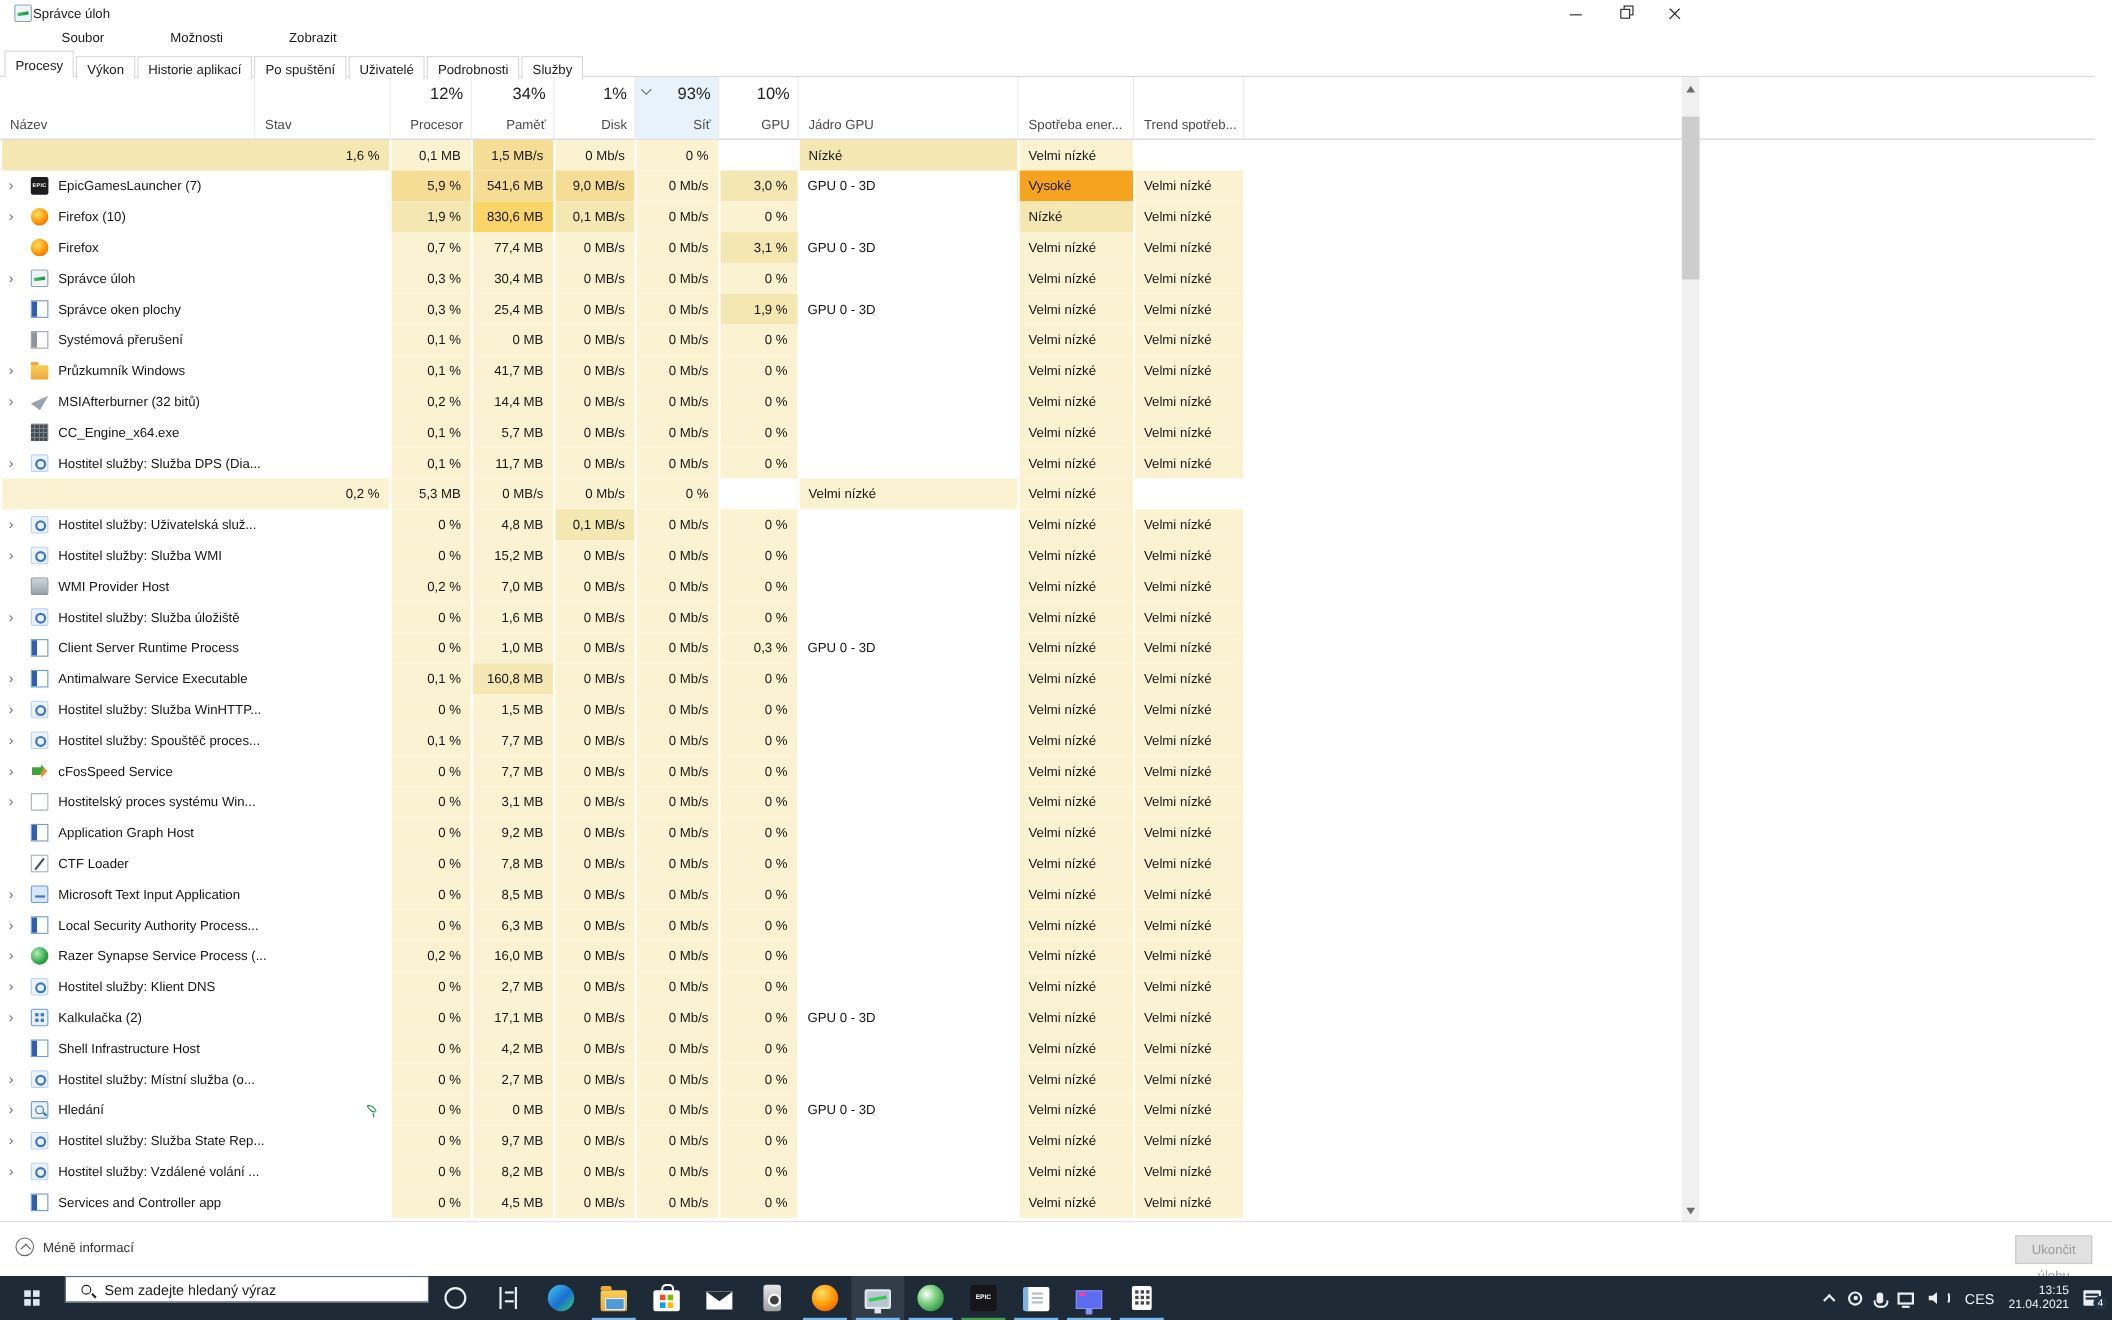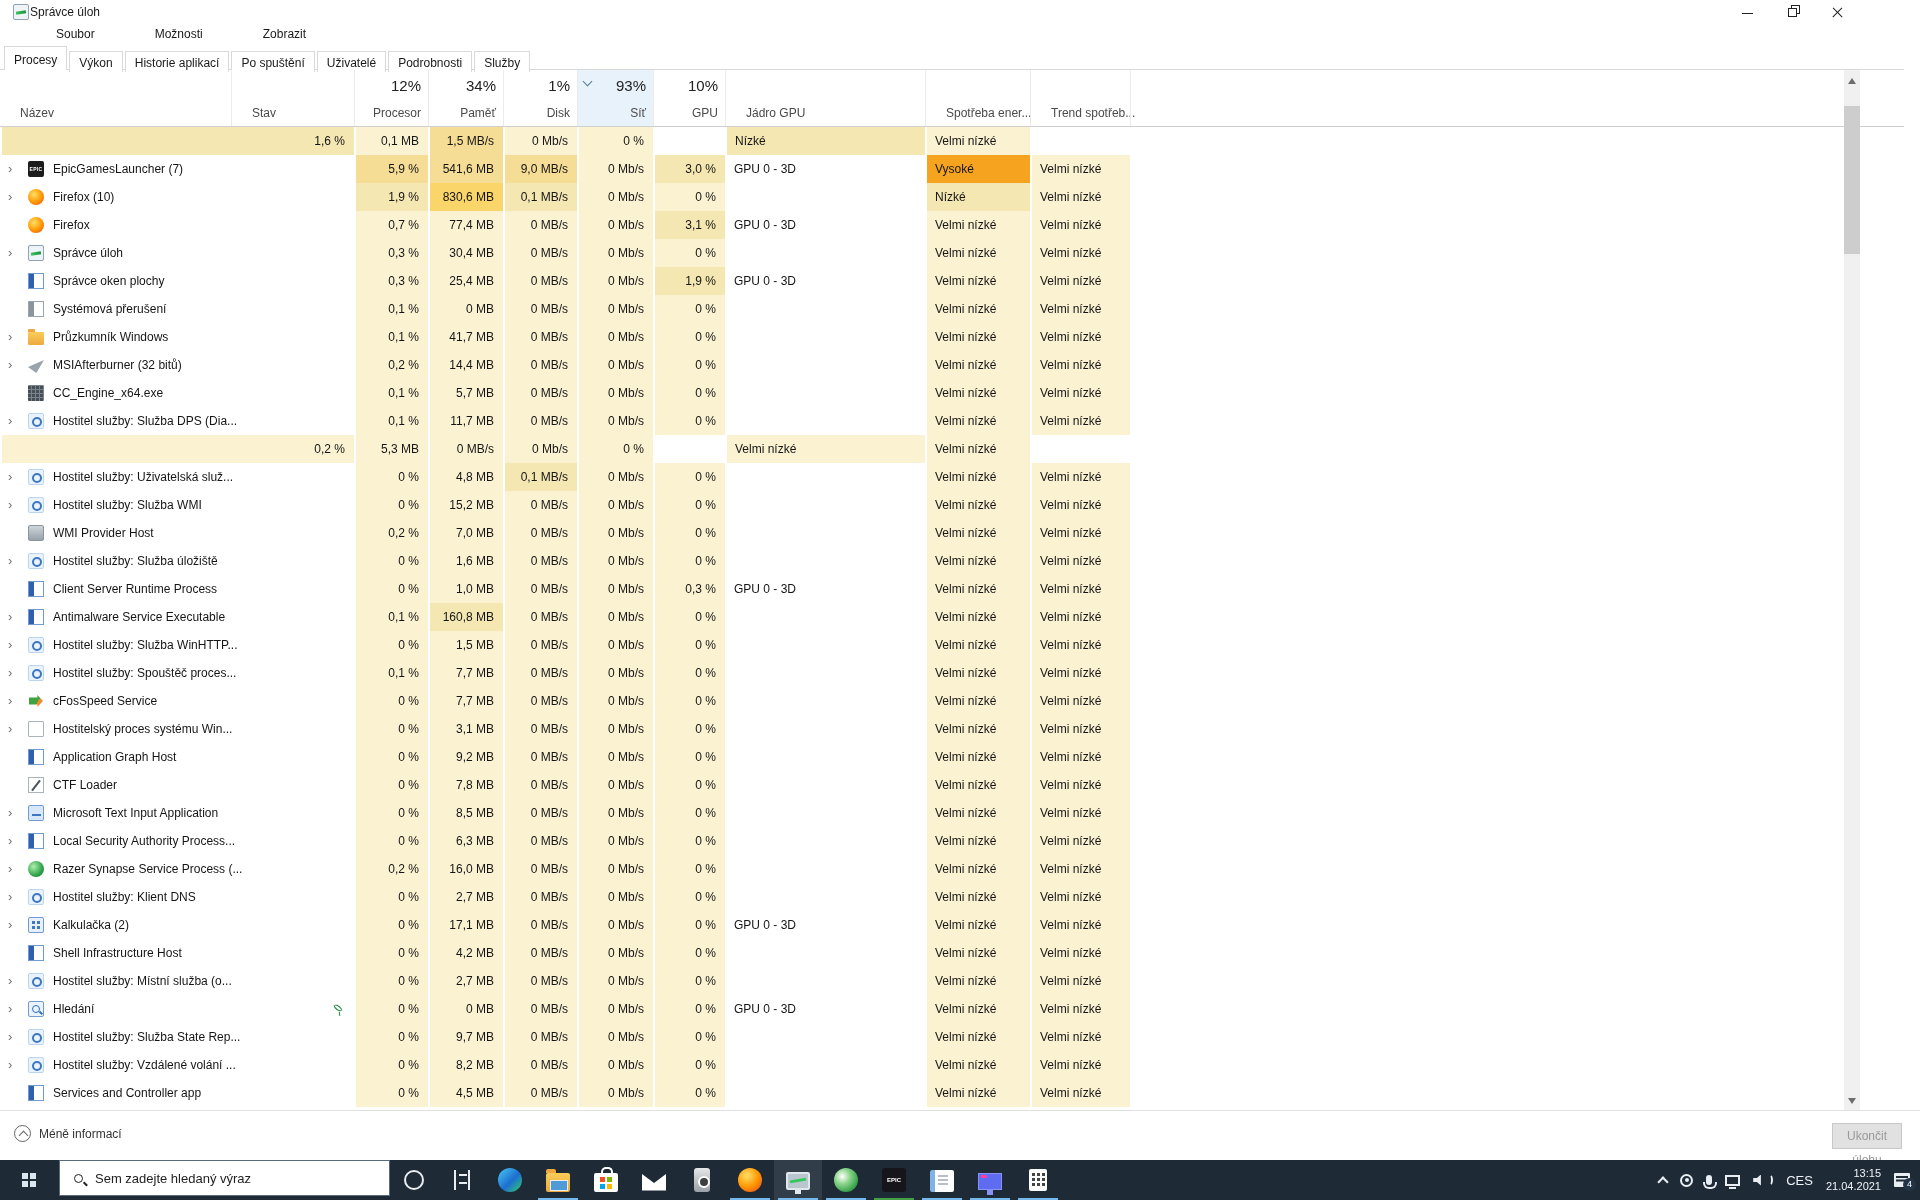--- a/index.html
+++ b/index.html
@@ -1,18 +1,18 @@
 <!DOCTYPE html>
 <html><head>
 <meta charset="utf-8">
 <style>
   * { margin:0; padding:0; box-sizing:border-box; }
   html,body { width:1920px; height:1200px; overflow:hidden; background:#fff;
               font-family:"Liberation Sans", sans-serif; }
-  .window { position:absolute; left:0; top:0; width:1860px; height:1160px; background:#fff; }
+  .window { position:absolute; left:0; top:0; width:1545px; height:1160px; background:#fff; }
 
   
   .titlebar { position:absolute; left:0; top:0; width:100%; height:24px; background:#fff; }
   .title-ic { position:absolute; left:7px; top:4px; }
   .title-txt { position:absolute; left:30px; top:5px; font-size:12px; color:#1a1a1a; }
   .wbtn { position:absolute; top:0; width:45px; height:26px; }
   .wbtn.min { right:90px; } .wbtn.res { right:45px; } .wbtn.cls { right:0; }
   .wbtn .bar { position:absolute; left:17px; top:13px; width:11px; height:1px; background:#222; }
   .wbtn .sq { position:absolute; left:18px; top:8px; width:9px; height:9px; border:1px solid #222; background:#fff; }
   .wbtn .sq2 { position:absolute; left:21px; top:5px; width:9px; height:9px; border:1px solid #222; background:#fff; }
@@ -28,21 +28,21 @@
   .tab.active { top:0; height:24px; padding-top:6px; z-index:2; }
 
   
   .colheader { position:absolute; left:0; top:70px; width:1904px; height:57px;
                display:grid; grid-template-columns:231px 123px 74px 75px 74px 76px 72px 200px 105px 100px 1fr;
                border-bottom:1px solid #cfcfcf; }
   .hcol { position:relative; border-left:1px solid #ebebeb; }
   .hcol:first-child { border-left:none; }
   .hpct { position:absolute; top:7px; right:7px; font-size:15px; color:#222; }
   .hlbl { position:absolute; bottom:6px; font-size:12px; color:#4a4a4a; white-space:nowrap; }
-  .hcol.r .hlbl { right:7px;text-align:center; } .hcol.l .hlbl { left:20px; }
+  .hcol.r .hlbl { right:7px;text-align:center; } .hcol.l .hlbl { left:9px; }
   .hcol.sorted { background:#e7f2fb; }
   .sortcaret { position:absolute; left:6px; top:8px; width:7px; height:7px;
                border-right:1.5px solid #5a7a9a; border-bottom:1.5px solid #5a7a9a; transform:rotate(45deg); }
 
   
   .rows { position:absolute; left:0; top:127px; width:1904px; height:983px; overflow:hidden; }
   .prow { display:grid; grid-template-columns:354px 74px 75px 74px 76px 72px 200px 105px 100px 1fr; height:28px; }
   .cell { font-size:12px; color:#151515; line-height:28px; white-space:nowrap; }
   .cell.name { display:flex; align-items:center; position:relative; overflow:visible; }
   .exp { width:14px; margin-left:8px; color:#707070; font-size:13px; line-height:28px; }
@@ -105,21 +105,21 @@
   .circ::before { content:""; position:absolute; left:4.5px; top:6px; width:6px; height:6px;
                   border-top:1.6px solid #666; border-right:1.6px solid #666; transform:rotate(-45deg); }
   .endtask { position:absolute; right:18px; top:12px; width:70px; height:26px; background:#e1e1e1;
              border:1px solid #c8c8c8; color:#9a9a9a; font-size:12px; text-align:center; line-height:24px; }
 
   
   .taskbar { position:absolute; left:0; top:1160px; width:1920px; height:40px; background:#1e2a36; display:flex; align-items:stretch; }
   .start { width:59px; height:40px; position:relative; flex:none; }
   .start::before { content:""; position:absolute; left:22px; top:13px; width:6px; height:6px; background:#dce6ee;
                    box-shadow:8px 0 #dce6ee,0 8px #dce6ee,8px 8px #dce6ee; }
-  .search { width:331px; height:36px; background:#fff; border:1px solid #5a6a78; display:flex; align-items:center; flex:none; }
+  .search { width:331px; height:24px; background:#fff; border:1px solid #5a6a78; display:flex; align-items:center; flex:none; }
   .mag { width:9px; height:9px; border:1.7px solid #222; border-radius:50%; margin-left:14px; position:relative; flex:none; }
   .mag::after { content:""; position:absolute; left:8px; top:8px; width:5px; height:1.7px; background:#222; transform:rotate(45deg); }
   .search-txt { font-size:13px; color:#222; margin-left:12px; white-space:nowrap; }
   .tb-slot { width:48px; height:40px; position:relative; flex:none; display:flex; align-items:center; justify-content:center; }
   .tb-slot.active { background:#313d49; }
   .tb-underline { position:absolute; left:4px; bottom:0; width:40px; height:2.5px; background:#76b9ed; }
   .tb-underline.green { background:#43a047; }
   .tb-ic { width:24px; height:24px; position:relative; display:block; }
   .tb-cortana { border:2px solid #e8eef2; border-radius:50%; width:20px; height:20px; margin:2px; }
   .tb-task-view { border-left:2px solid #e8eef2; border-right:2px solid #e8eef2; margin:2px 4px; width:16px; height:20px; }

